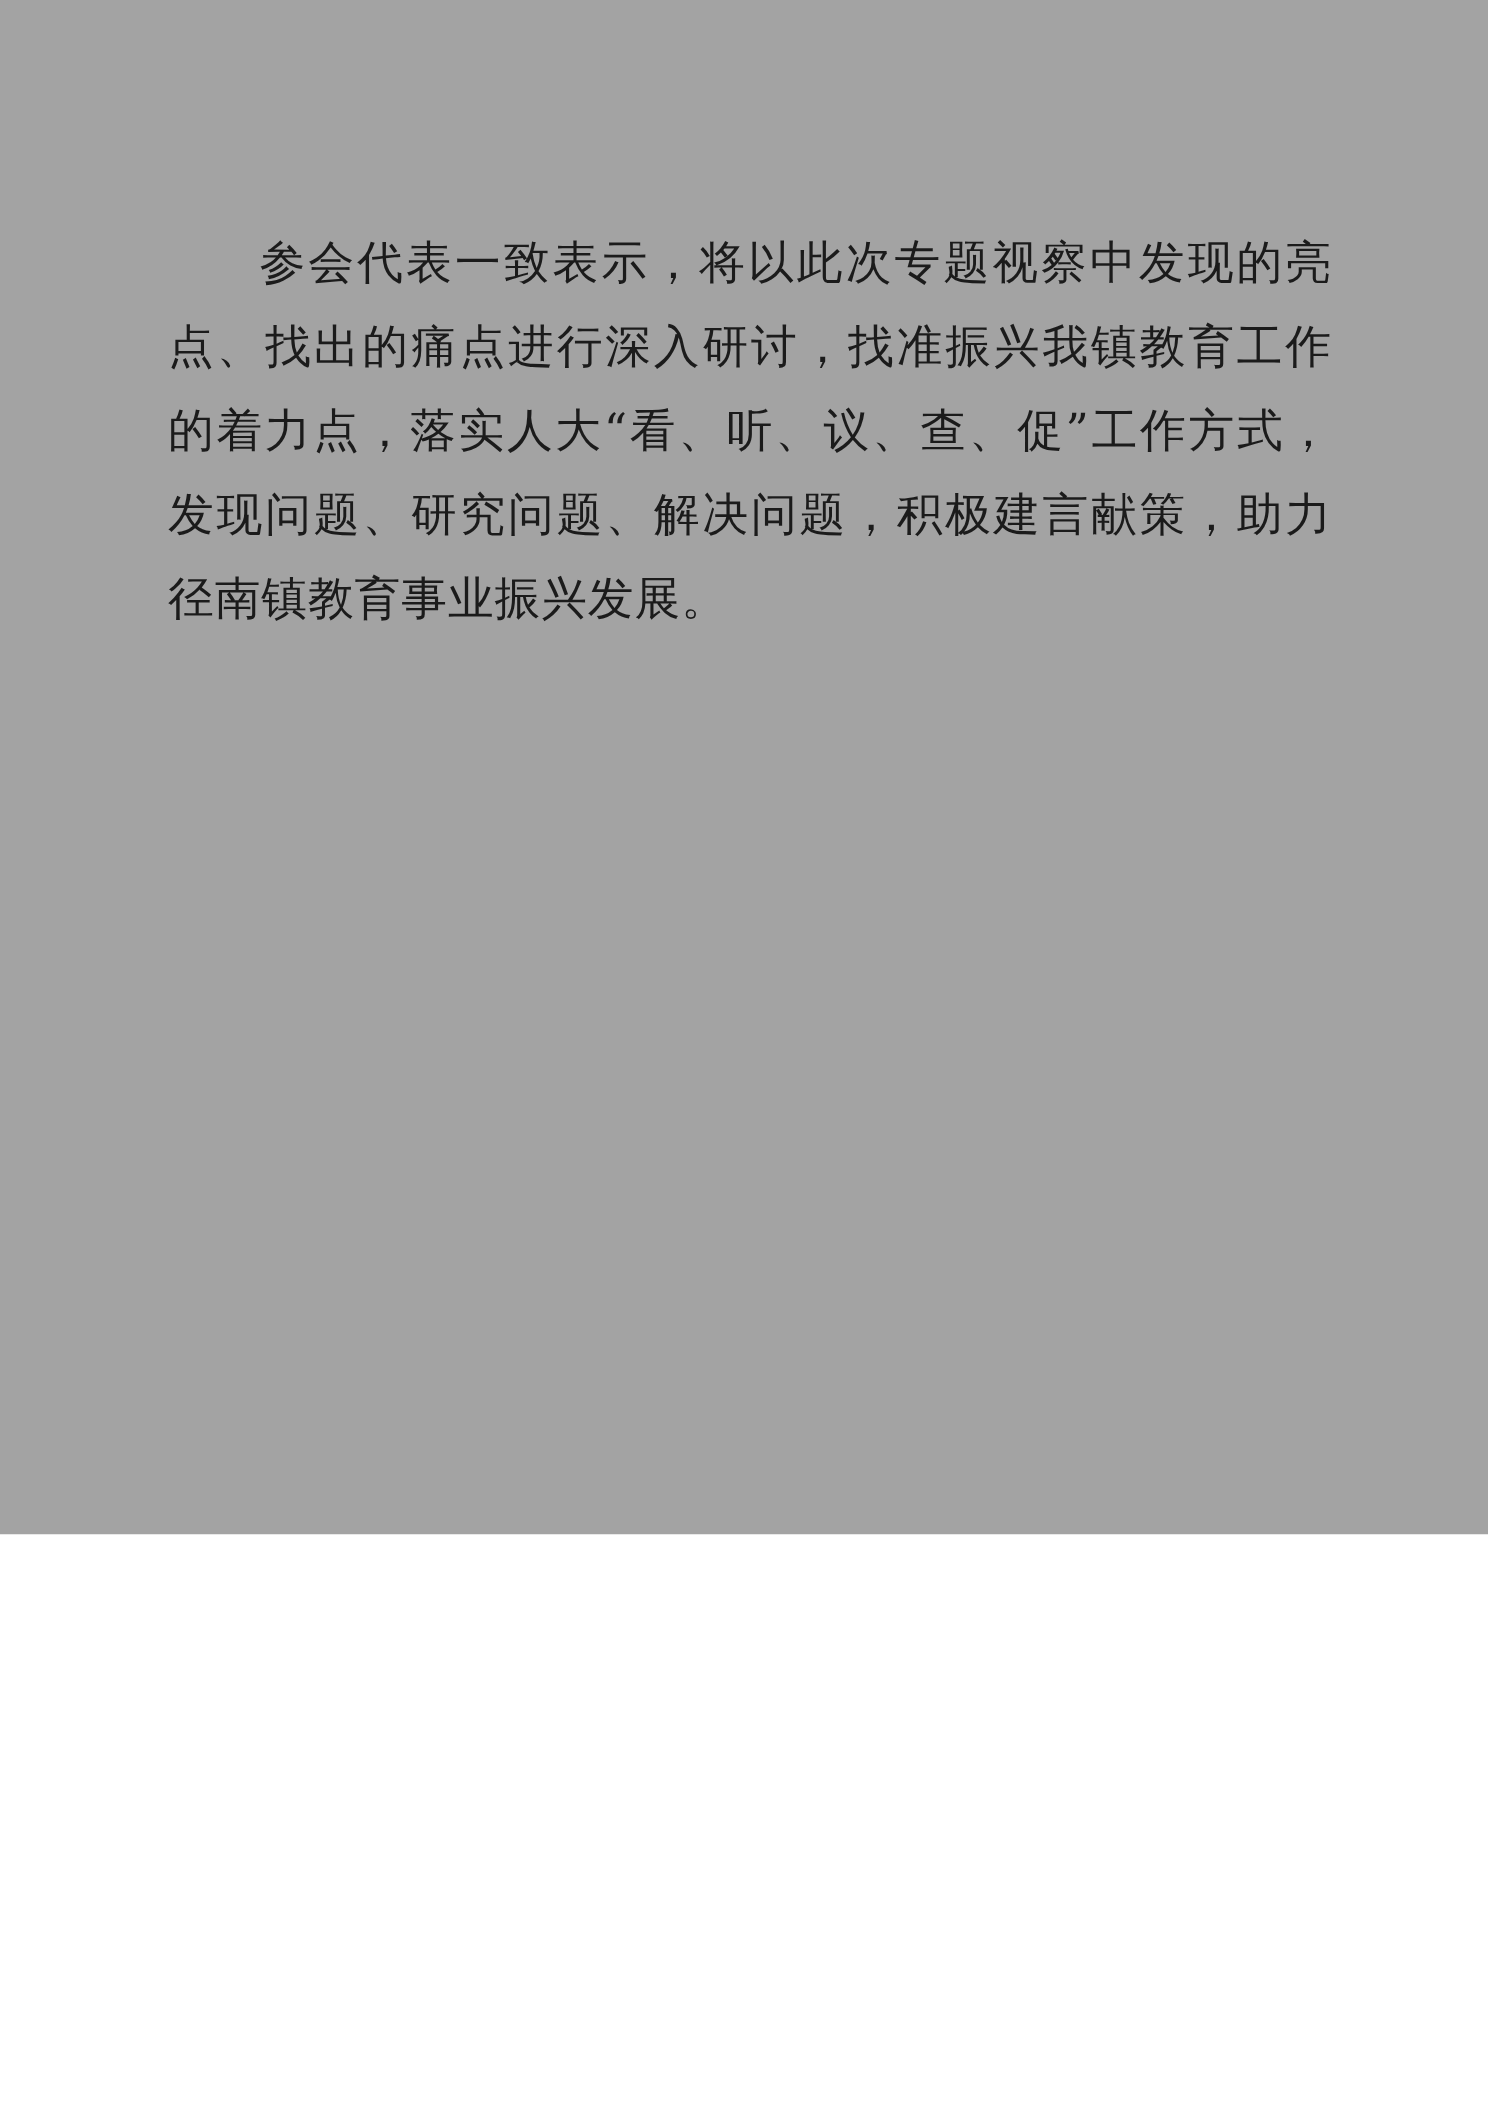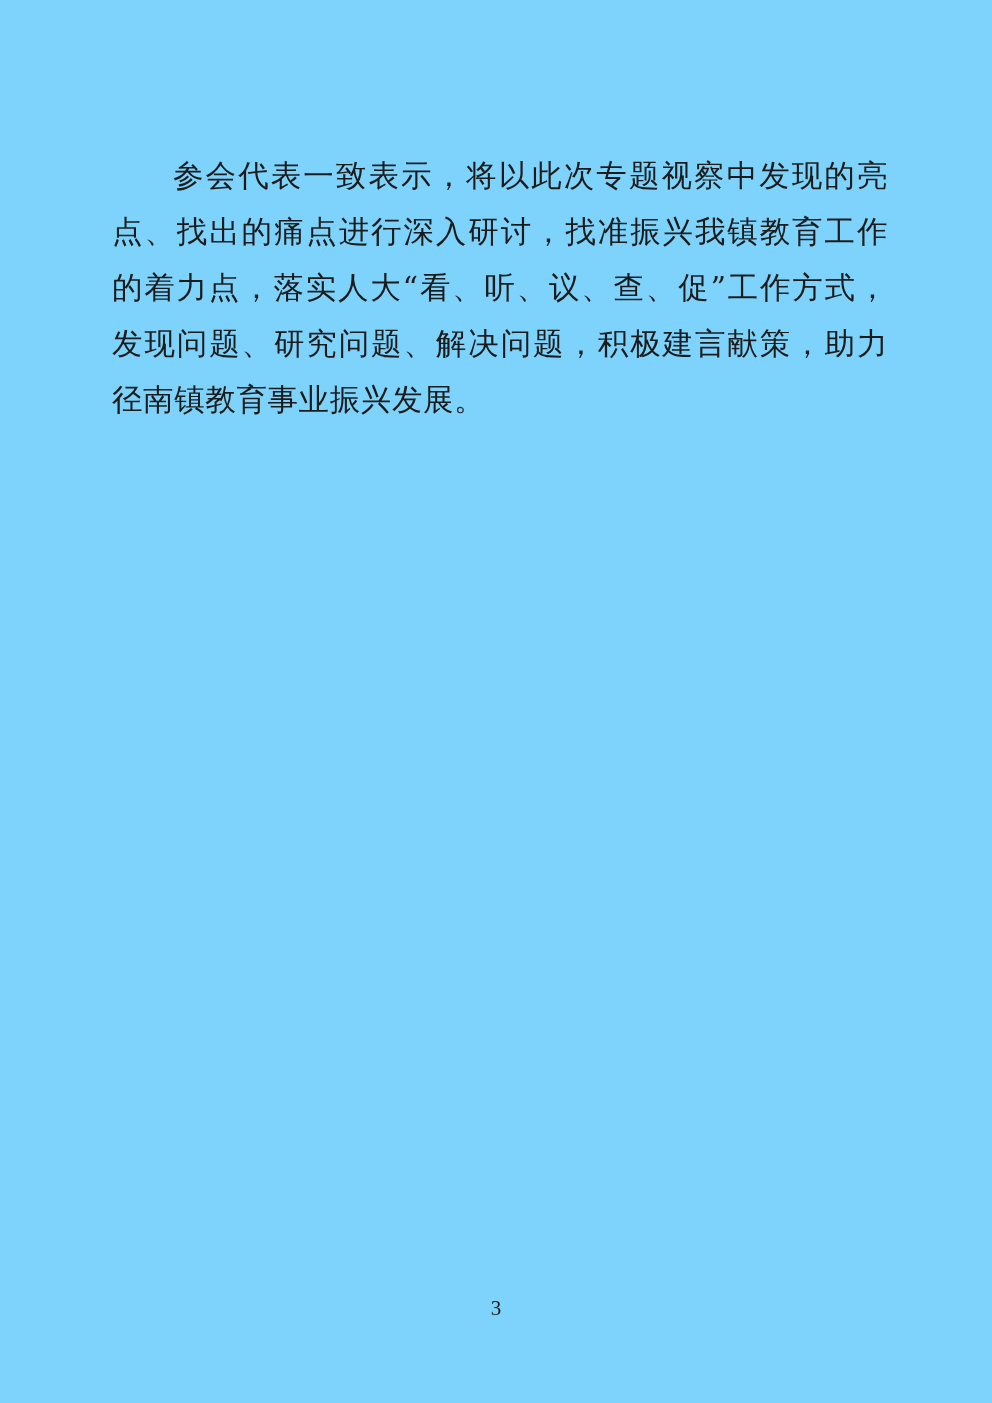--- a/index.html
+++ b/index.html
@@ -7,23 +7,23 @@
     padding: 0;
     background: #ffffff;
   }
   body {
     font-family: "Liberation Serif", "DejaVu Serif", serif;
     color: #1a1a1a;
   }
   .page {
     position: relative;
     width: 992px;
-    height: 1403px;
+    height: 1023px;
     margin: 0 auto;
-    background: #7dd3fc;
+    background: #a3a3a3;
     overflow: hidden;
     box-sizing: border-box;
   }
   .doc-body {
     position: absolute;
     left: 112px;
     top: 148px;
     width: 776px;
   }
   .para {

